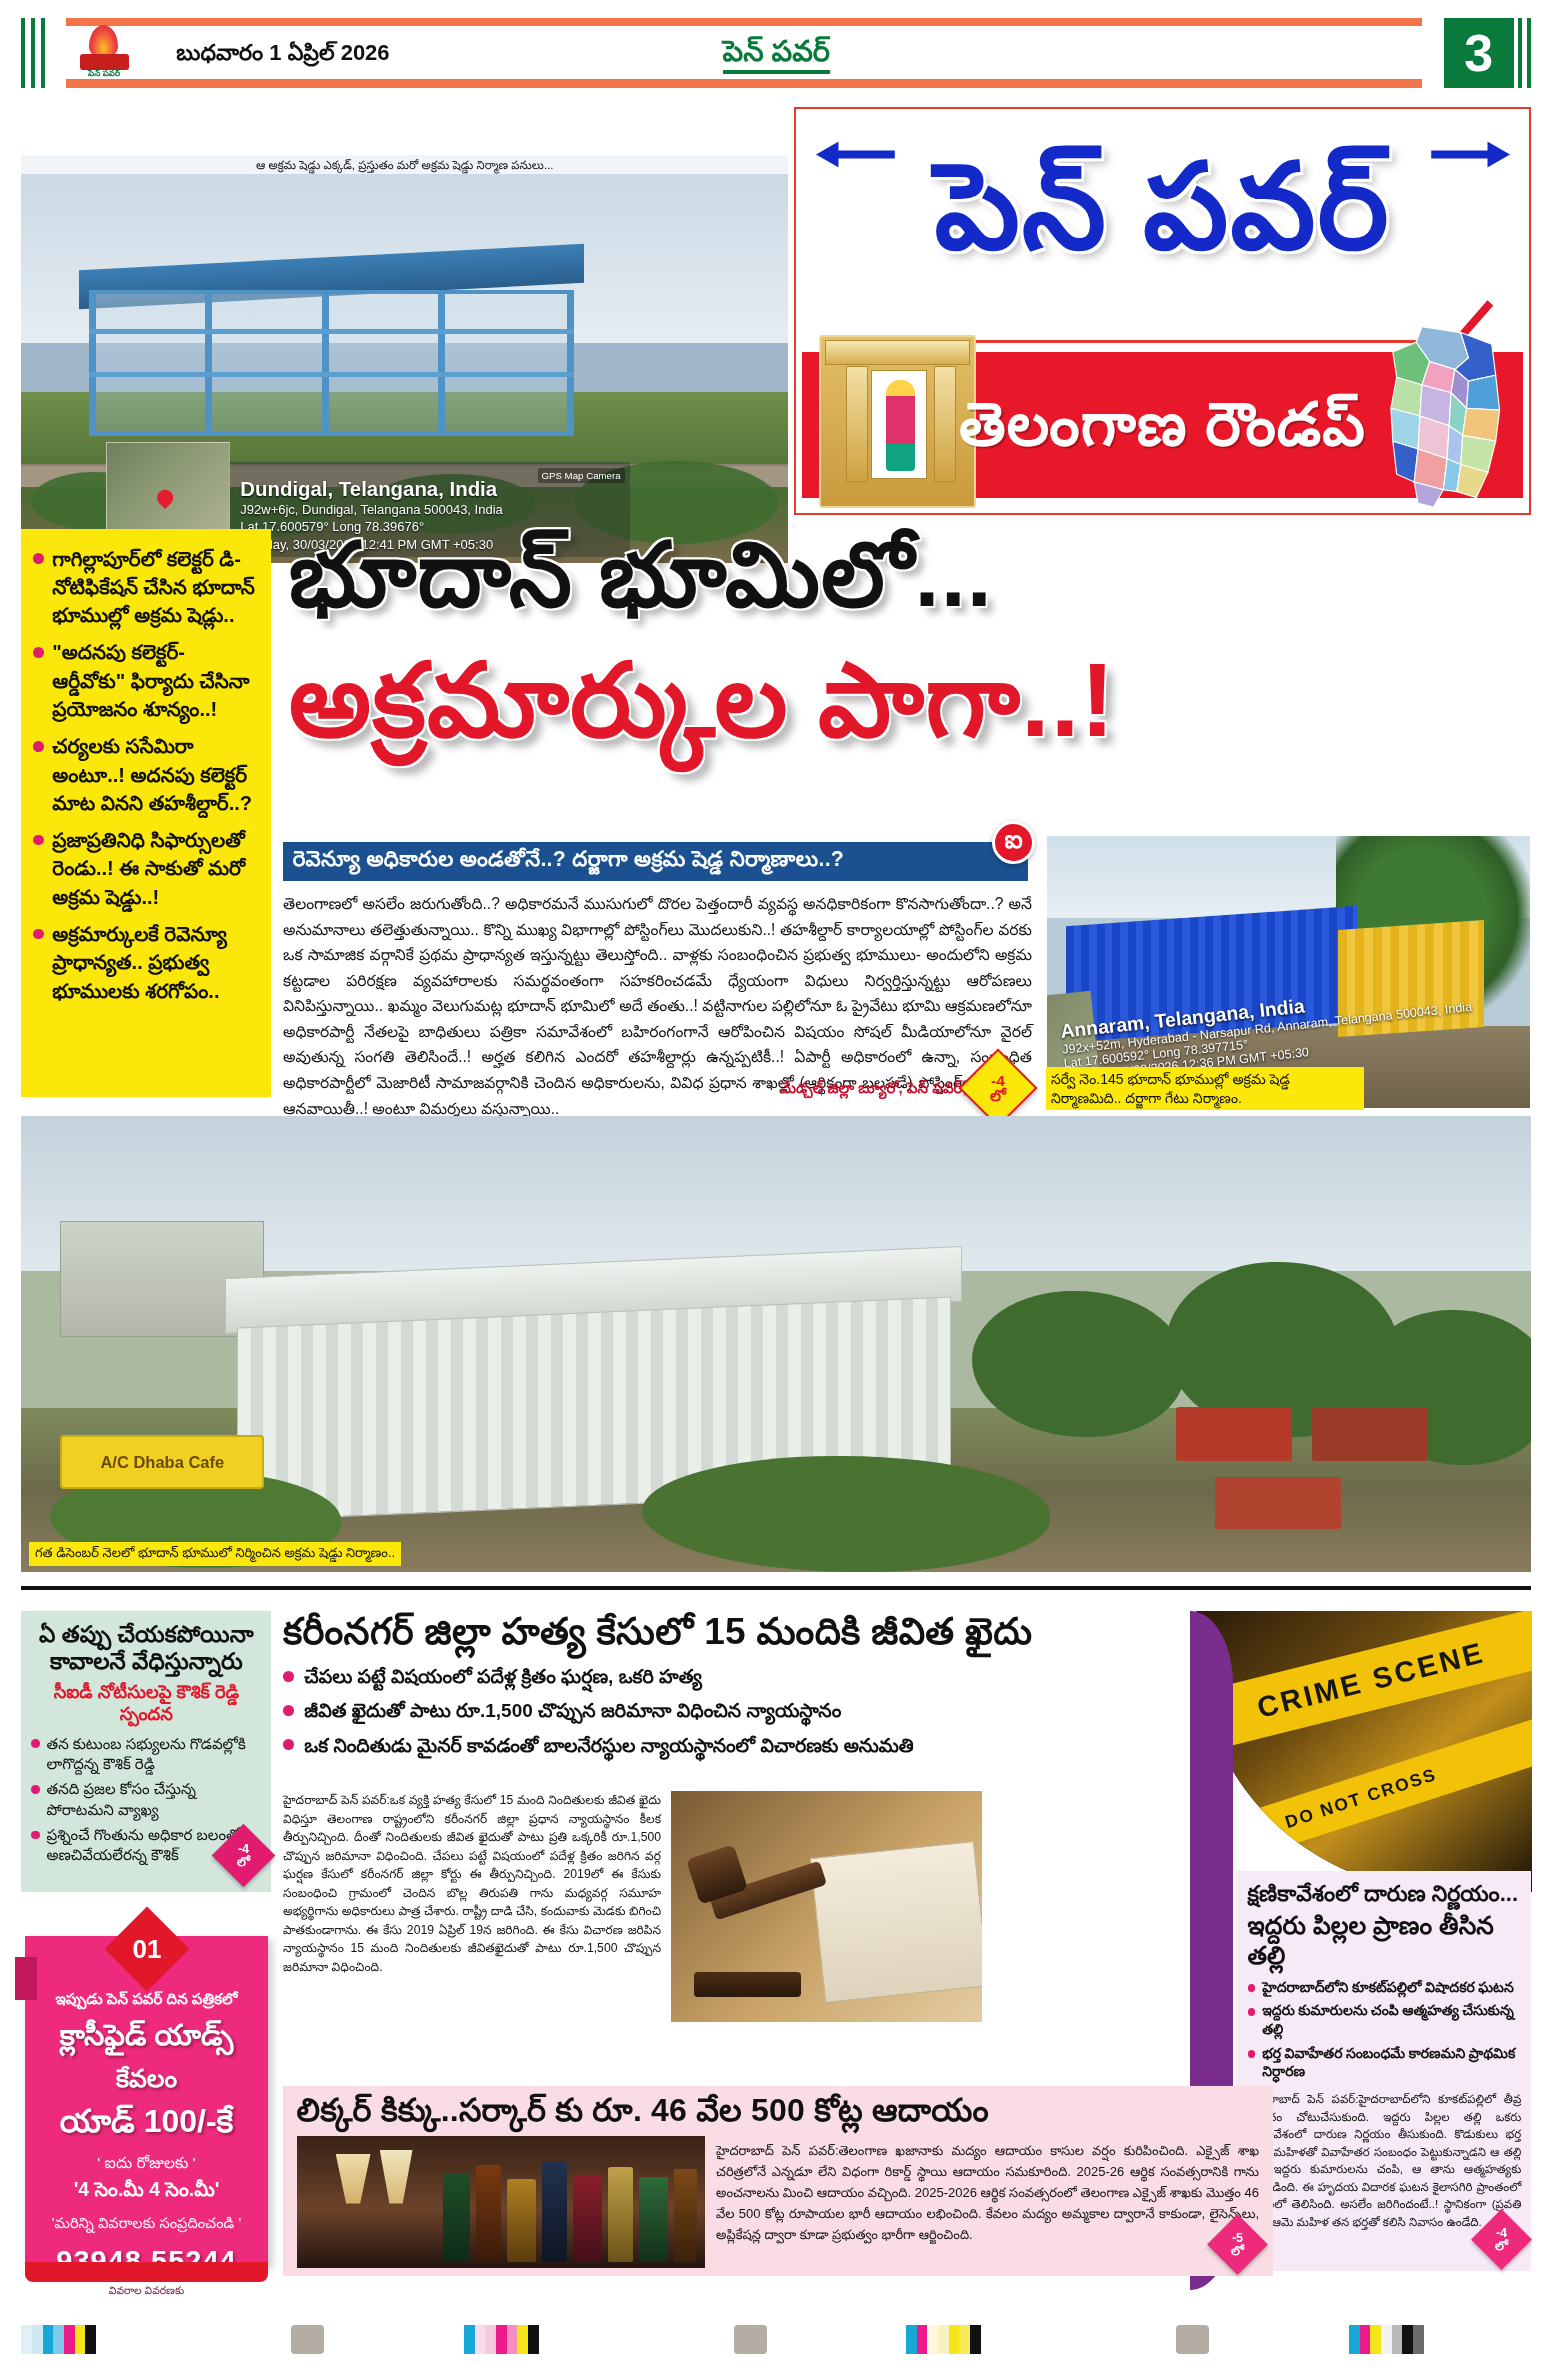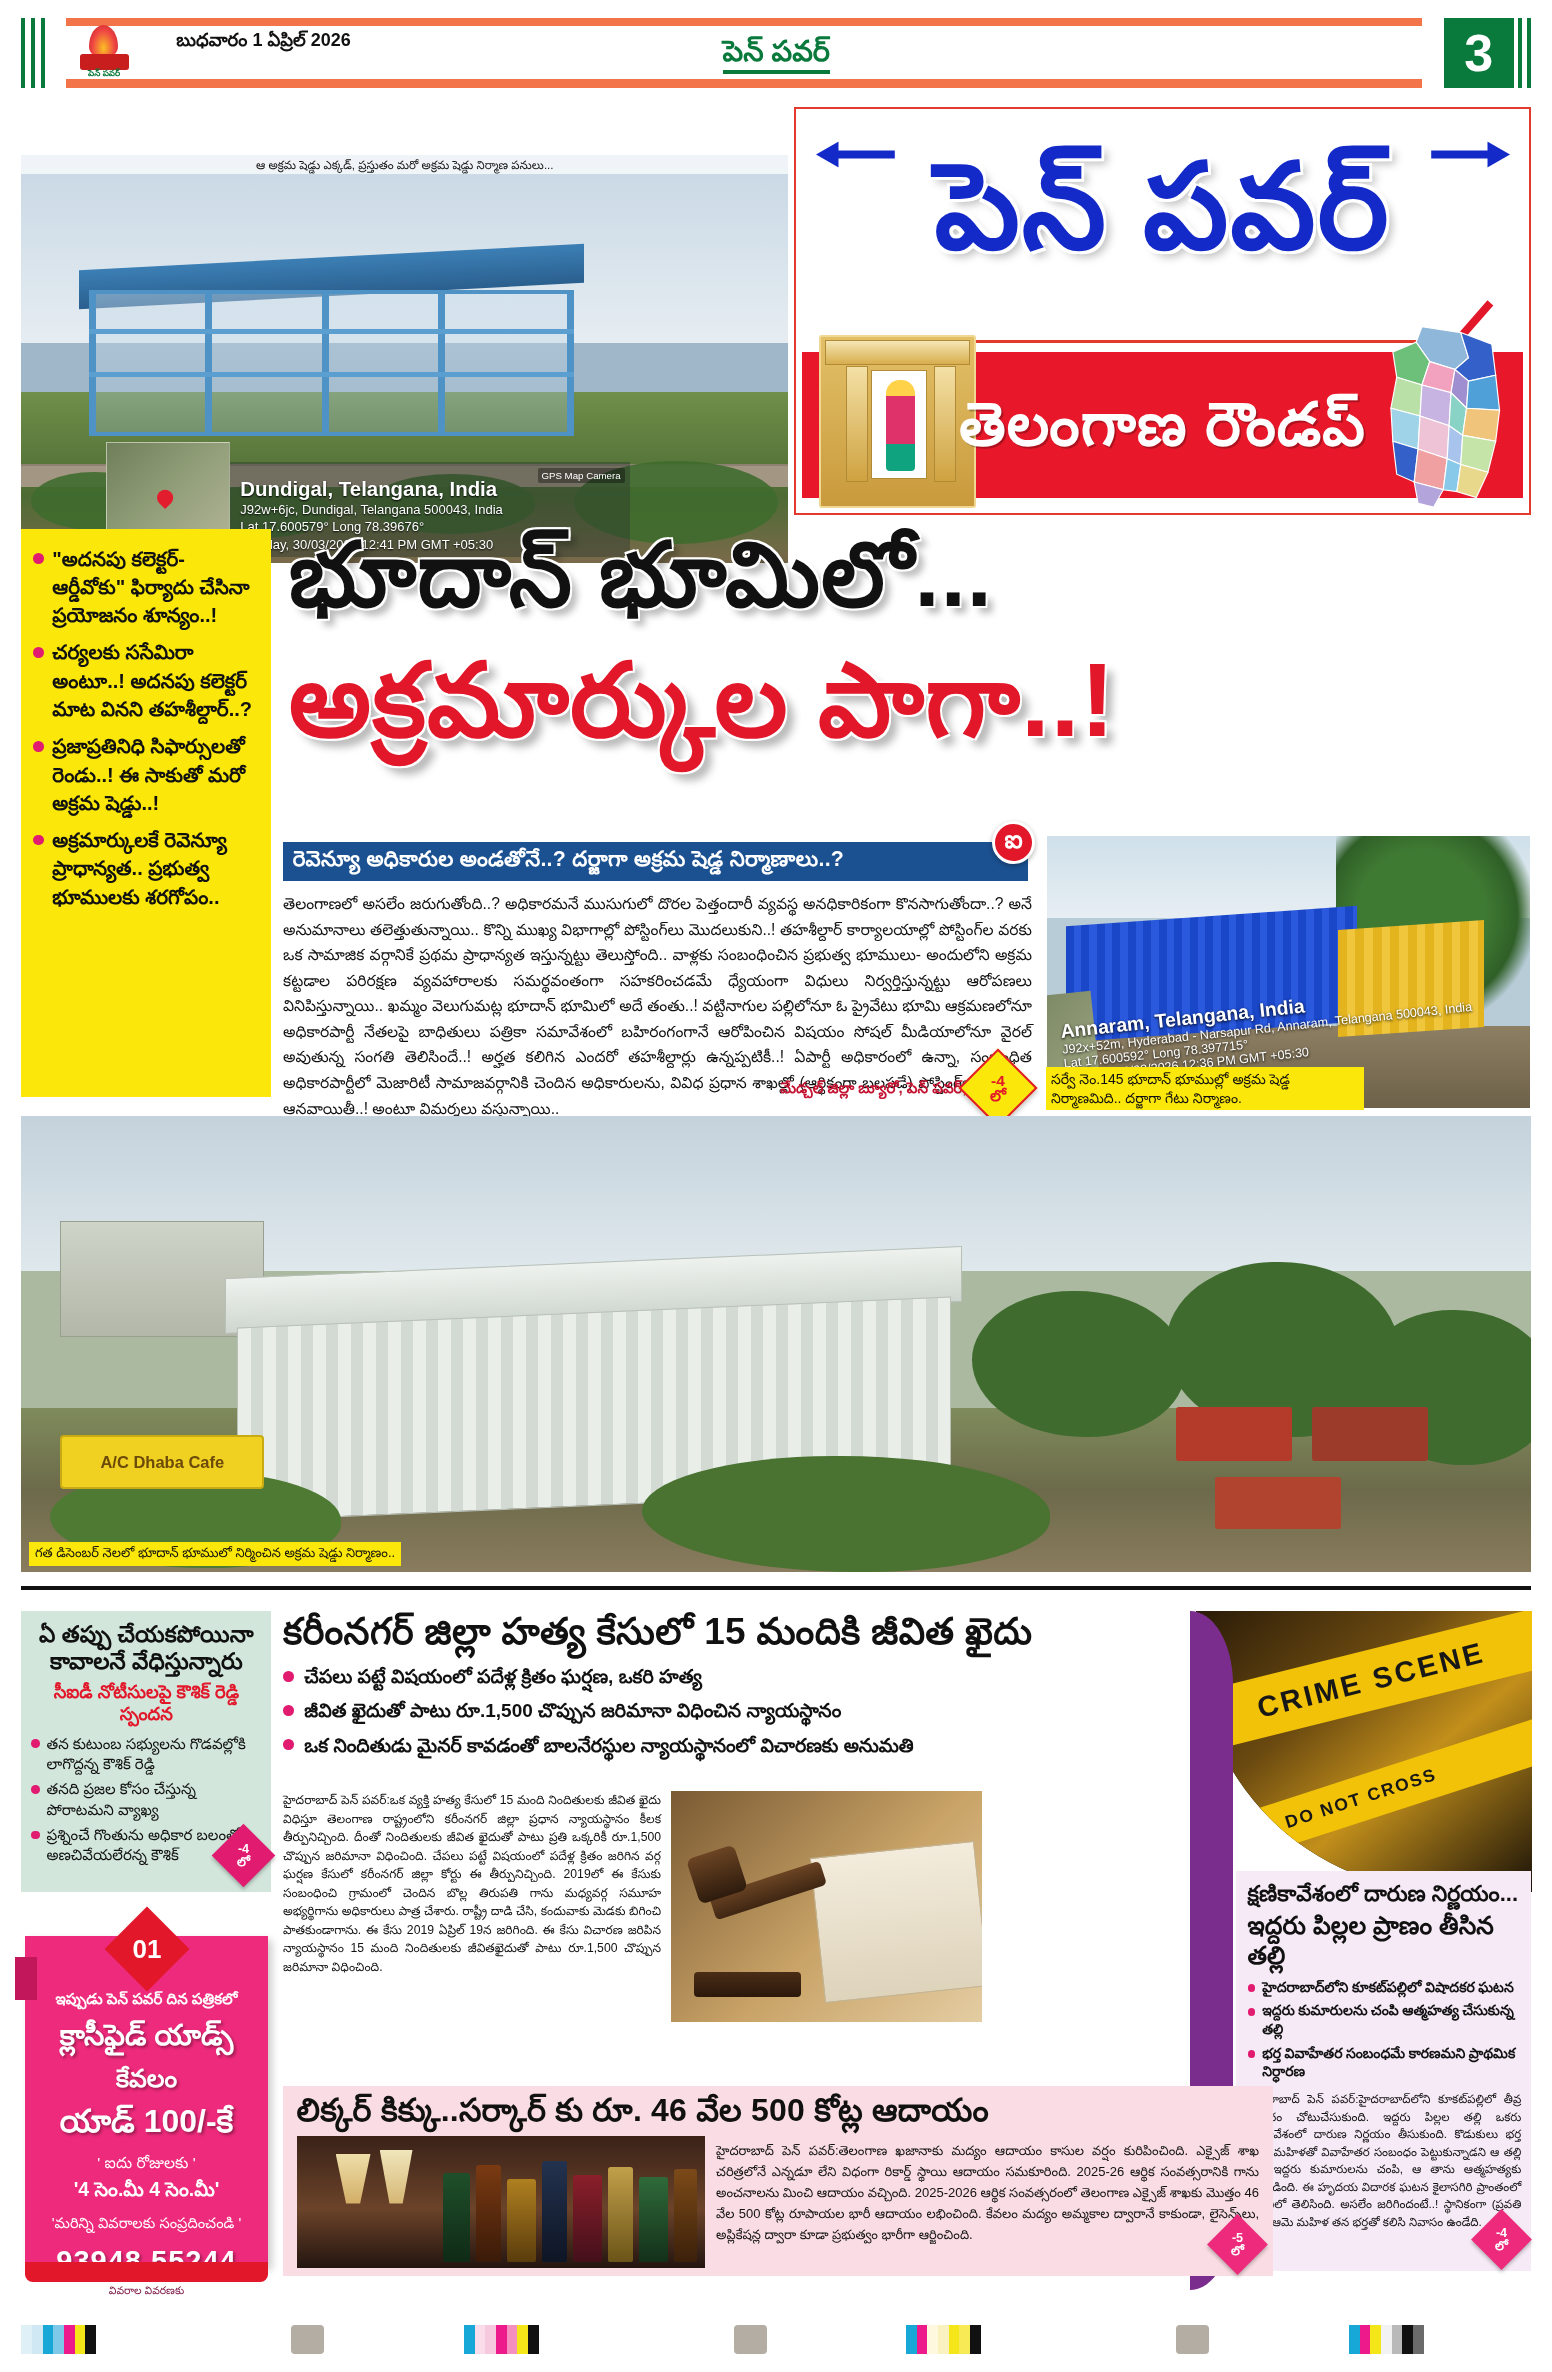--- a/index.html
+++ b/index.html
@@ -34,22 +34,22 @@
   }
   .mini-logo .base{
     position:absolute; left:13.6px; top:31px; width:49px; height:15.5px;
     background:#c81e1e; border-radius:2.9px;
   }
   .mini-logo .txt{
     position:absolute; left:5.8px; top:45px; width:64px; text-align:center;
     font-size:8.7px; color:#0a7a3c; font-weight:bold;
   }
   .strip-date{
-    position:absolute; left:155px; top:12px;
-    font-size:18px; font-weight:bold; color:#111;
+    position:absolute; left:155px; top:22px;
+    font-size:22px; font-weight:bold; color:#111;
   }
   .strip-center{
     position:absolute; left:0; right:0; top:17.5px; text-align:center;
     font-size:29px; font-weight:bold; color:#0a7a3c;
   }
   .strip-center span{ border-bottom:4.9px solid #0a7a3c; padding-bottom:2.9px; }
   .page-num{
     position:absolute; right:17.5px; top:0; width:70px; height:70px;
     background:#0a7a3c; color:#fff; font-size:52px; font-weight:bold;
     display:flex; align-items:center; justify-content:center;
@@ -650,20 +650,21 @@
         <path d="M96 144 L110 150 L106 178 L92 176 Z" fill="#88c8e8"></path>
         <path d="M110 150 L138 158 L126 184 L106 178 Z" fill="#e8d88c"></path>
         <path d="M62 168 L92 176 L82 194 L66 190 Z" fill="#b4a4dc"></path>
       </g>
     </svg>
   </div>
 </div>
 
 <div class="yellow-box">
   <ul>
+    <li>గాగిల్లాపూర్‌లో కలెక్టర్ డి-నోటిఫికేషన్ చేసిన భూదాన్ భూముల్లో అక్రమ షెడ్లు..</li>
     <li>"అదనపు కలెక్టర్-ఆర్డీవోకు" ఫిర్యాదు చేసినా ప్రయోజనం శూన్యం..!</li>
     <li>చర్యలకు ససేమిరా అంటూ..! అదనపు కలెక్టర్ మాట వినని తహశీల్దార్..?</li>
     <li>ప్రజాప్రతినిధి సిఫార్సులతో రెండు..! ఈ సాకుతో మరో అక్రమ షెడ్డు..!</li>
     <li>అక్రమార్కులకే రెవెన్యూ ప్రాధాన్యత.. ప్రభుత్వ భూములకు శరగోపం..</li>
   </ul>
 </div>
 
 <div class="headline-wrap">
   <div class="hl1">భూదాన్ భూమిలో...</div>
   <div class="hl2">అక్రమార్కుల పాగా..!</div>

